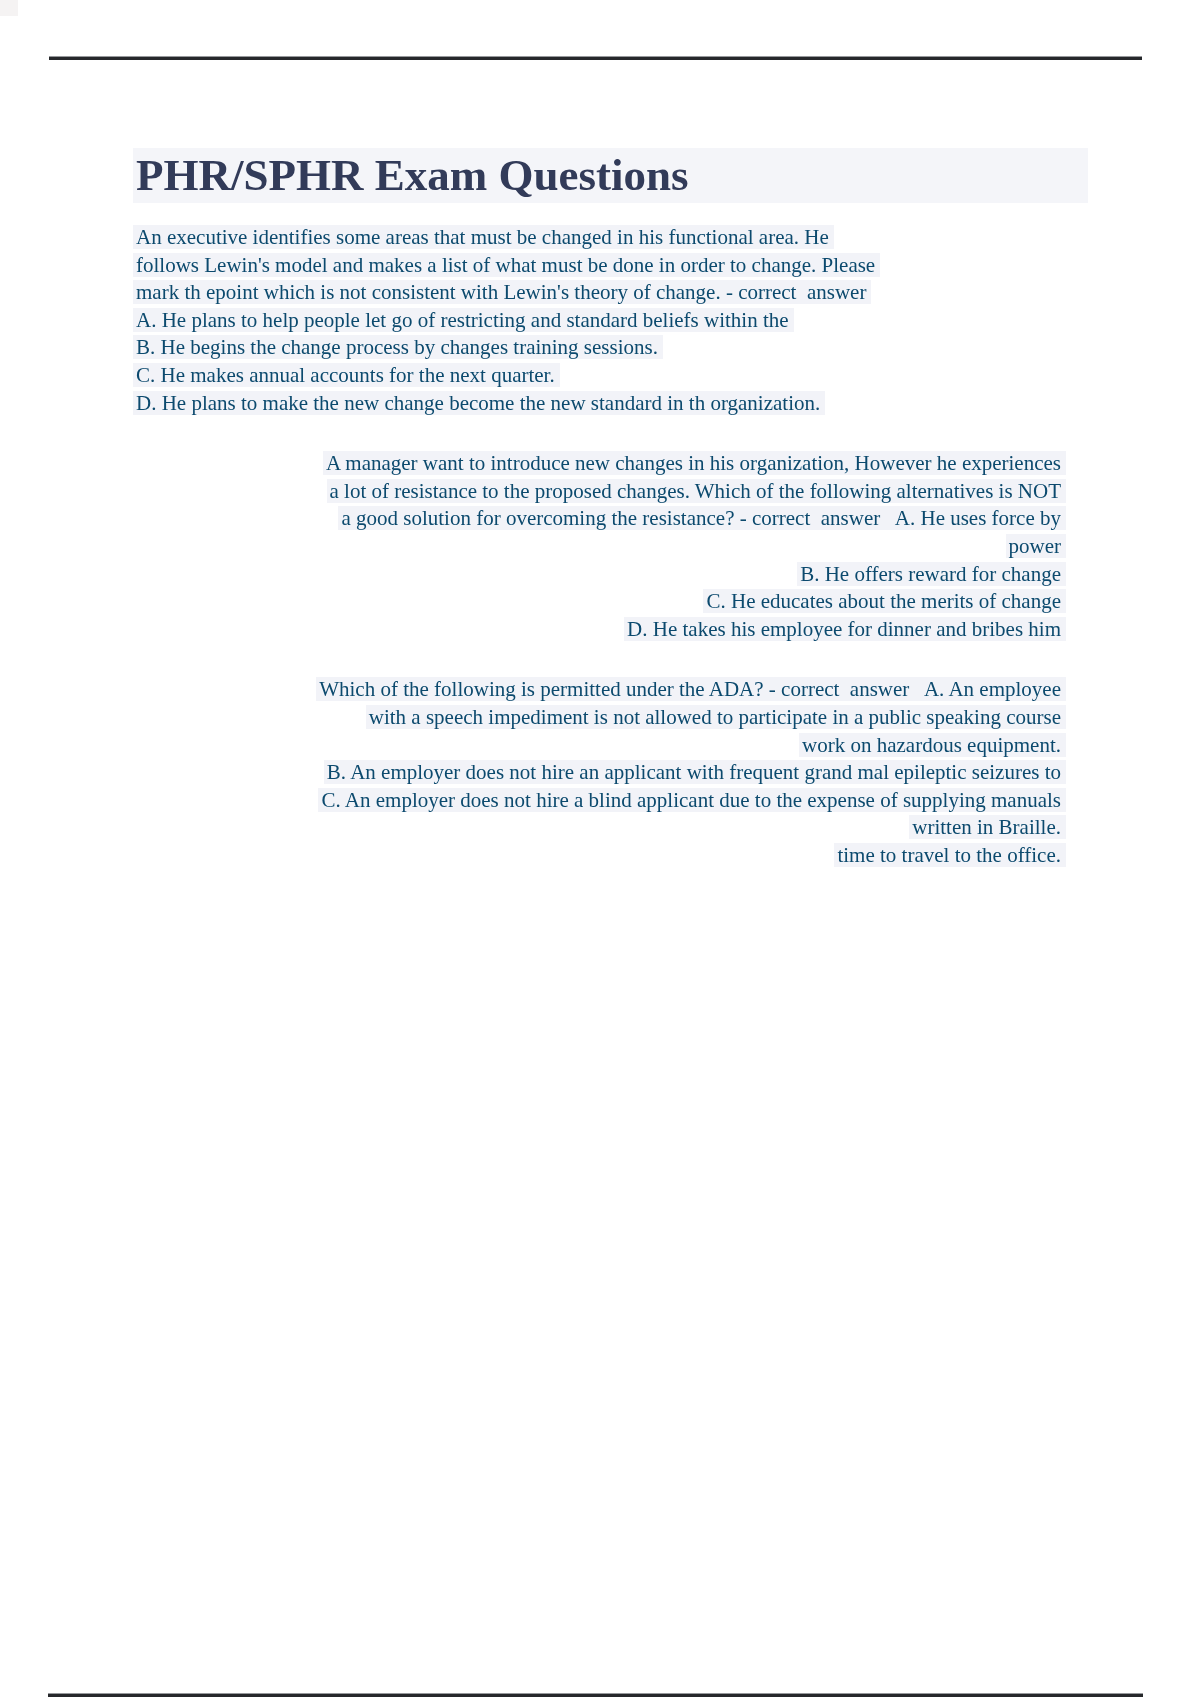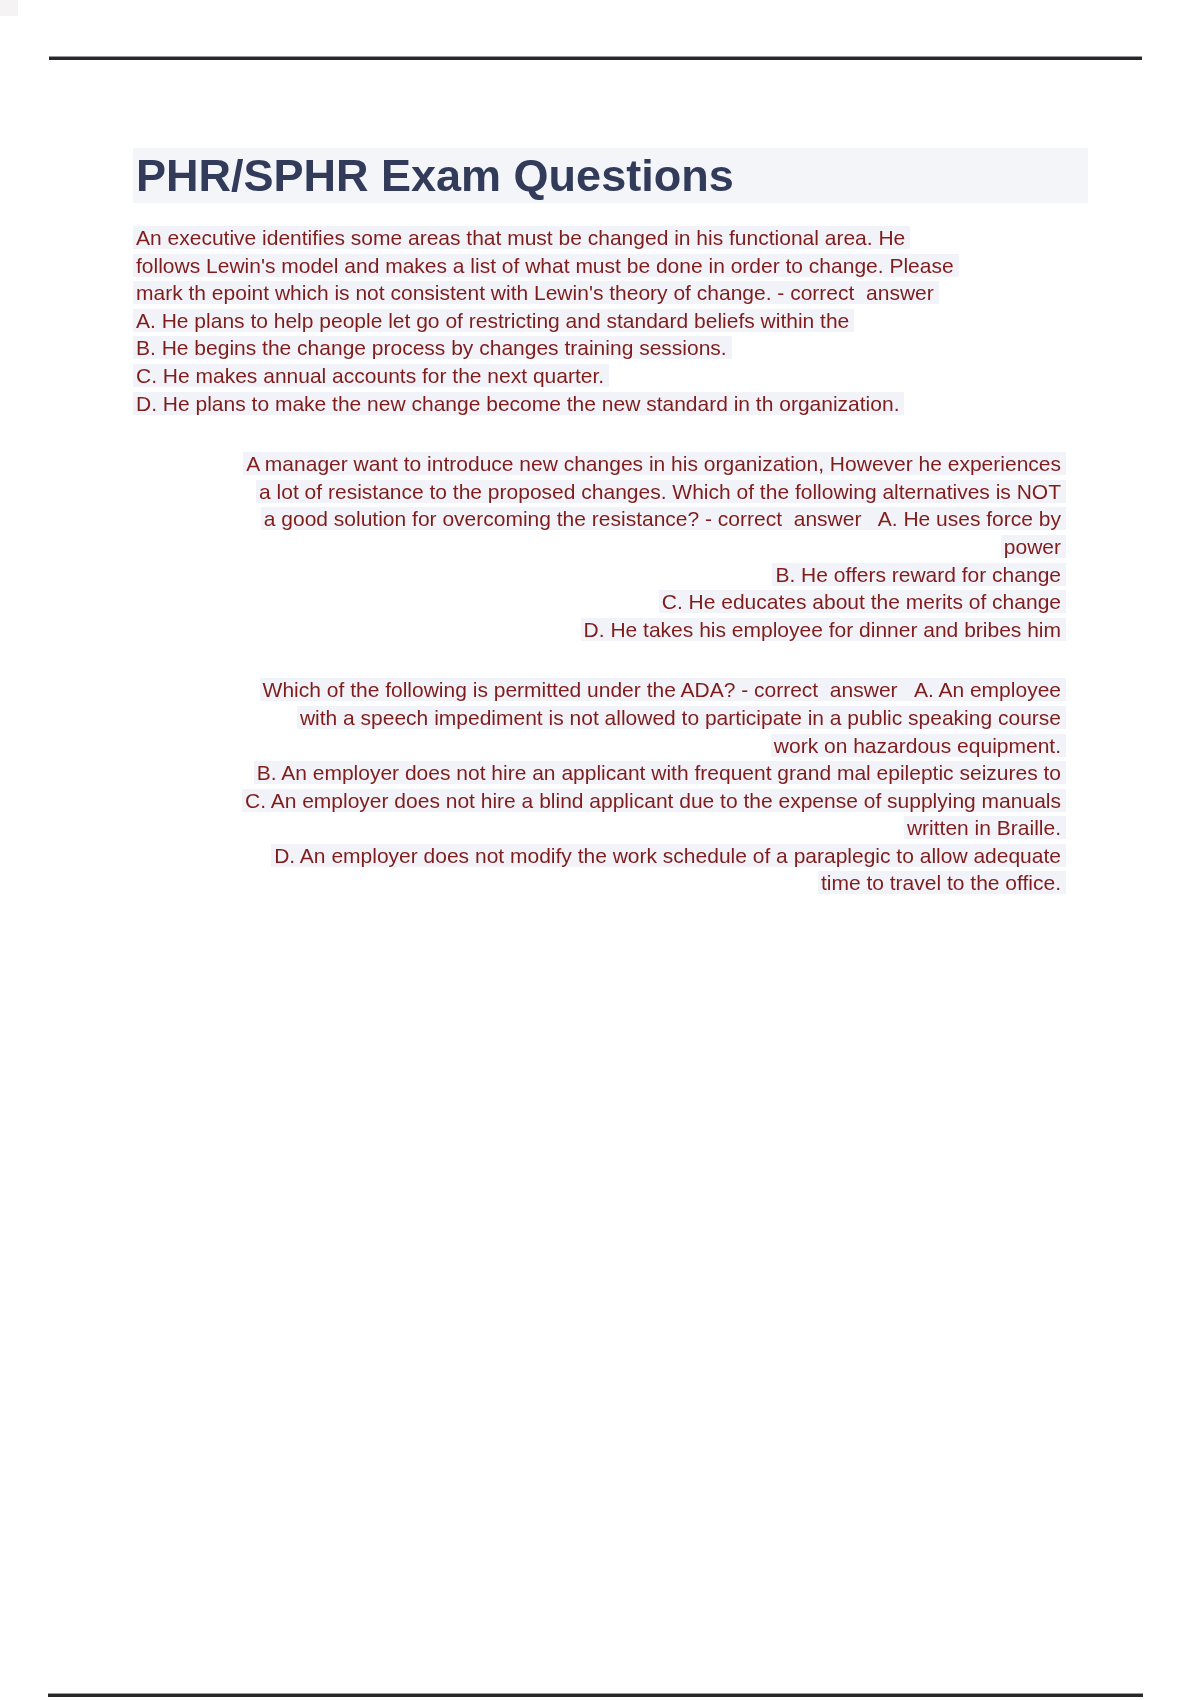--- a/index.html
+++ b/index.html
@@ -6,21 +6,21 @@
     margin: 0;
     padding: 0;
     background: #ffffff;
   }
   .page {
     position: relative;
     width: 1200px;
     height: 1700px;
     background: #ffffff;
     overflow: hidden;
-    font-family: Liberation Sans, sans-serif;
+    font-family: Liberation Serif, serif;
   }
   .corner-artifact {
     position: absolute;
     left: 0;
     top: 0;
     width: 18px;
     height: 16px;
     background: #f5f3f3;
   }
   .rule {
@@ -54,21 +54,21 @@
     line-height: 55px;
     font-weight: bold;
     letter-spacing: 0px;
     white-space: pre;
   }
   .body-text {
     position: absolute;
     left: 136px;
     top: 224px;
     width: 930px;
-    color: #7f1d1d;
+    color: #0c4a6e;
     font-size: 21px;
   }
   .question + .question {
     margin-top: 33px;
     text-align: right;
   }
   .line {
     height: 27.6px;
     line-height: 27.6px;
     white-space: pre;
@@ -105,18 +105,17 @@
         <div class="line"><span class="hl">C. He educates about the merits of change</span></div>
         <div class="line"><span class="hl">D. He takes his employee for dinner and bribes him</span></div>
       </div>
     <div class="question">
         <div class="line"><span class="hl">Which of the following is permitted under the ADA? - correct  answer   A. An employee</span></div>
         <div class="line"><span class="hl">with a speech impediment is not allowed to participate in a public speaking course</span></div>
         <div class="line"><span class="hl">work on hazardous equipment.</span></div>
         <div class="line"><span class="hl">B. An employer does not hire an applicant with frequent grand mal epileptic seizures to</span></div>
         <div class="line"><span class="hl">C. An employer does not hire a blind applicant due to the expense of supplying manuals</span></div>
         <div class="line"><span class="hl">written in Braille.</span></div>
-        <div class="line"><span class="hl">D. An employer does not modify the work schedule of a paraplegic to allow adequate</span></div>
         <div class="line"><span class="hl">time to travel to the office.</span></div>
       </div>
   </div>
   <div class="rule rule-bottom"></div>
 </div>
 
 </body></html>

